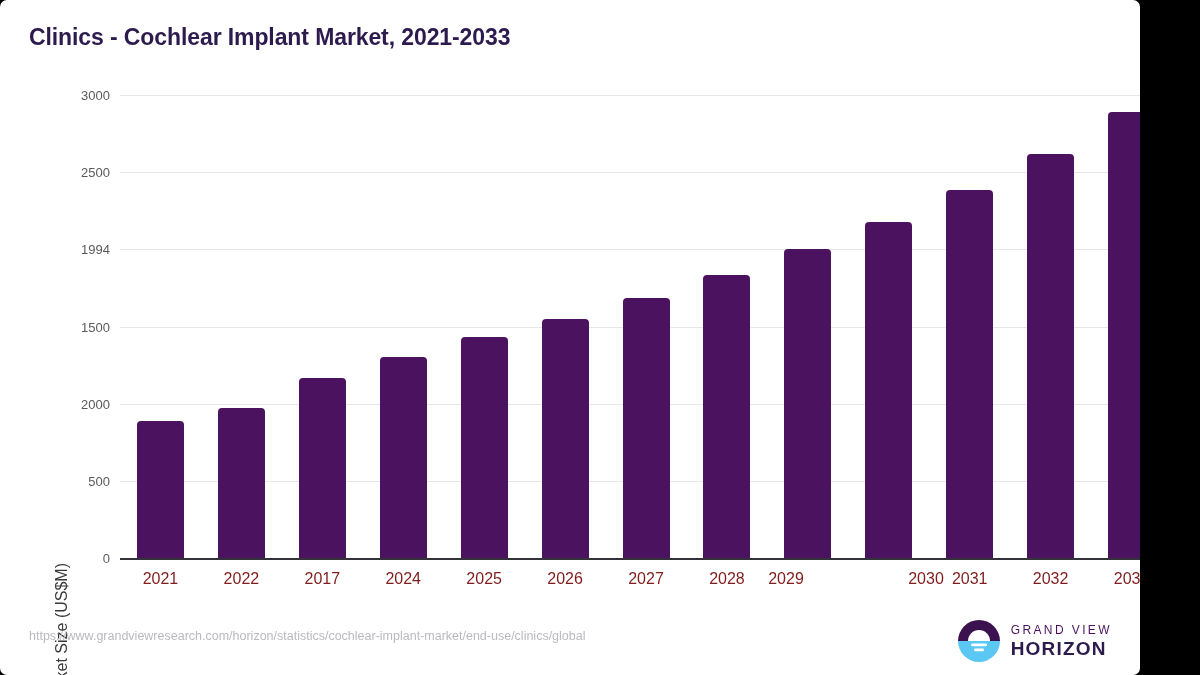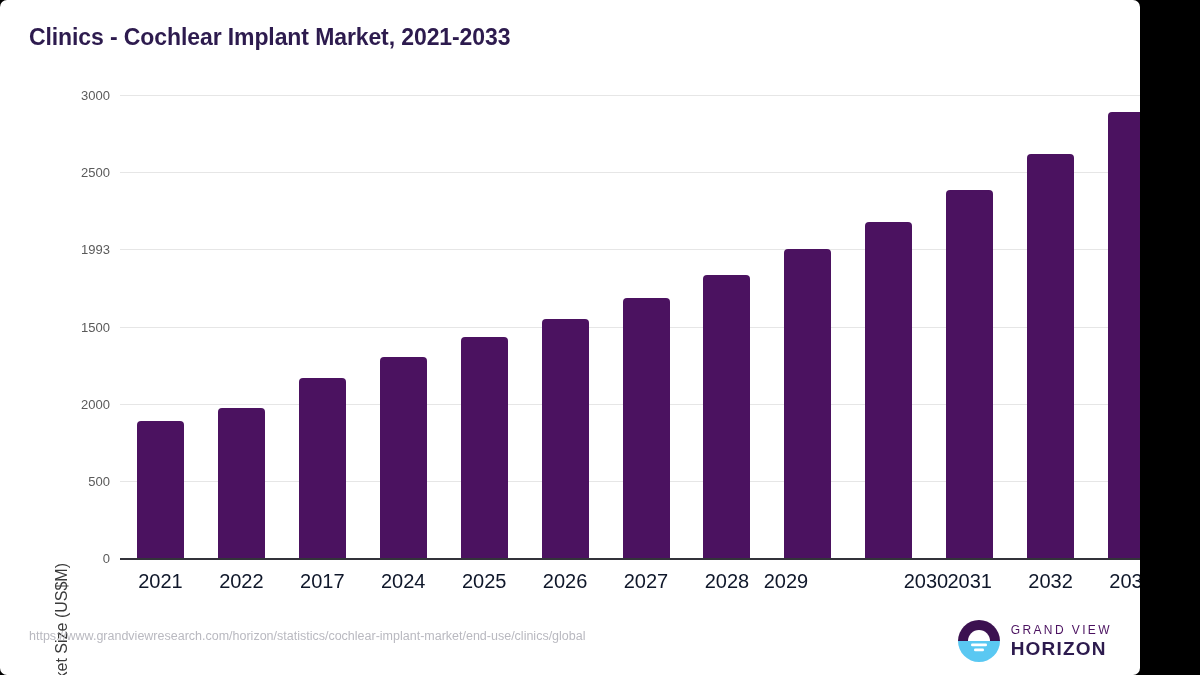--- a/index.html
+++ b/index.html
@@ -94,22 +94,22 @@
 
   .bar {
     position: absolute;
     bottom: 0;
     background: #4b1260;
     border-radius: 4px 4px 0 0;
   }
   .xtick-label {
     position: absolute;
     top: 570px;
-    font-size: 20px;
-    color: #0f172a;
+    font-size: 16px;
+    color: #7f1d1d;
     text-align: center;
     white-space: nowrap;
     transform: translateX(-50%);
   }
 
   #source-url {
     position: absolute;
     left: 29px;
     top: 629px;
     font-size: 12.5px;
@@ -161,21 +161,21 @@
 
   <div id="y-axis-title-wrap">
     <div id="y-axis-title">Market Size (US$M)</div>
   </div>
 
   <div id="ytick-labels">
       <div class="ytick-label" style="top: 463px;">0</div>
       <div class="ytick-label" style="top: 385.833px;">500</div>
       <div class="ytick-label" style="top: 308.667px;">2000</div>
       <div class="ytick-label" style="top: 231.5px;">1500</div>
-      <div class="ytick-label" style="top: 154.333px;">1993</div>
+      <div class="ytick-label" style="top: 154.333px;">1994</div>
       <div class="ytick-label" style="top: 77.1667px;">2500</div>
       <div class="ytick-label" style="top: 0px;">3000</div>
     </div>
 
   <div id="plot">
     <div id="gridlines">
         <div class="gridline" style="top: 385.833px;"></div>
         <div class="gridline" style="top: 308.667px;"></div>
         <div class="gridline" style="top: 231.5px;"></div>
         <div class="gridline" style="top: 154.333px;"></div>

